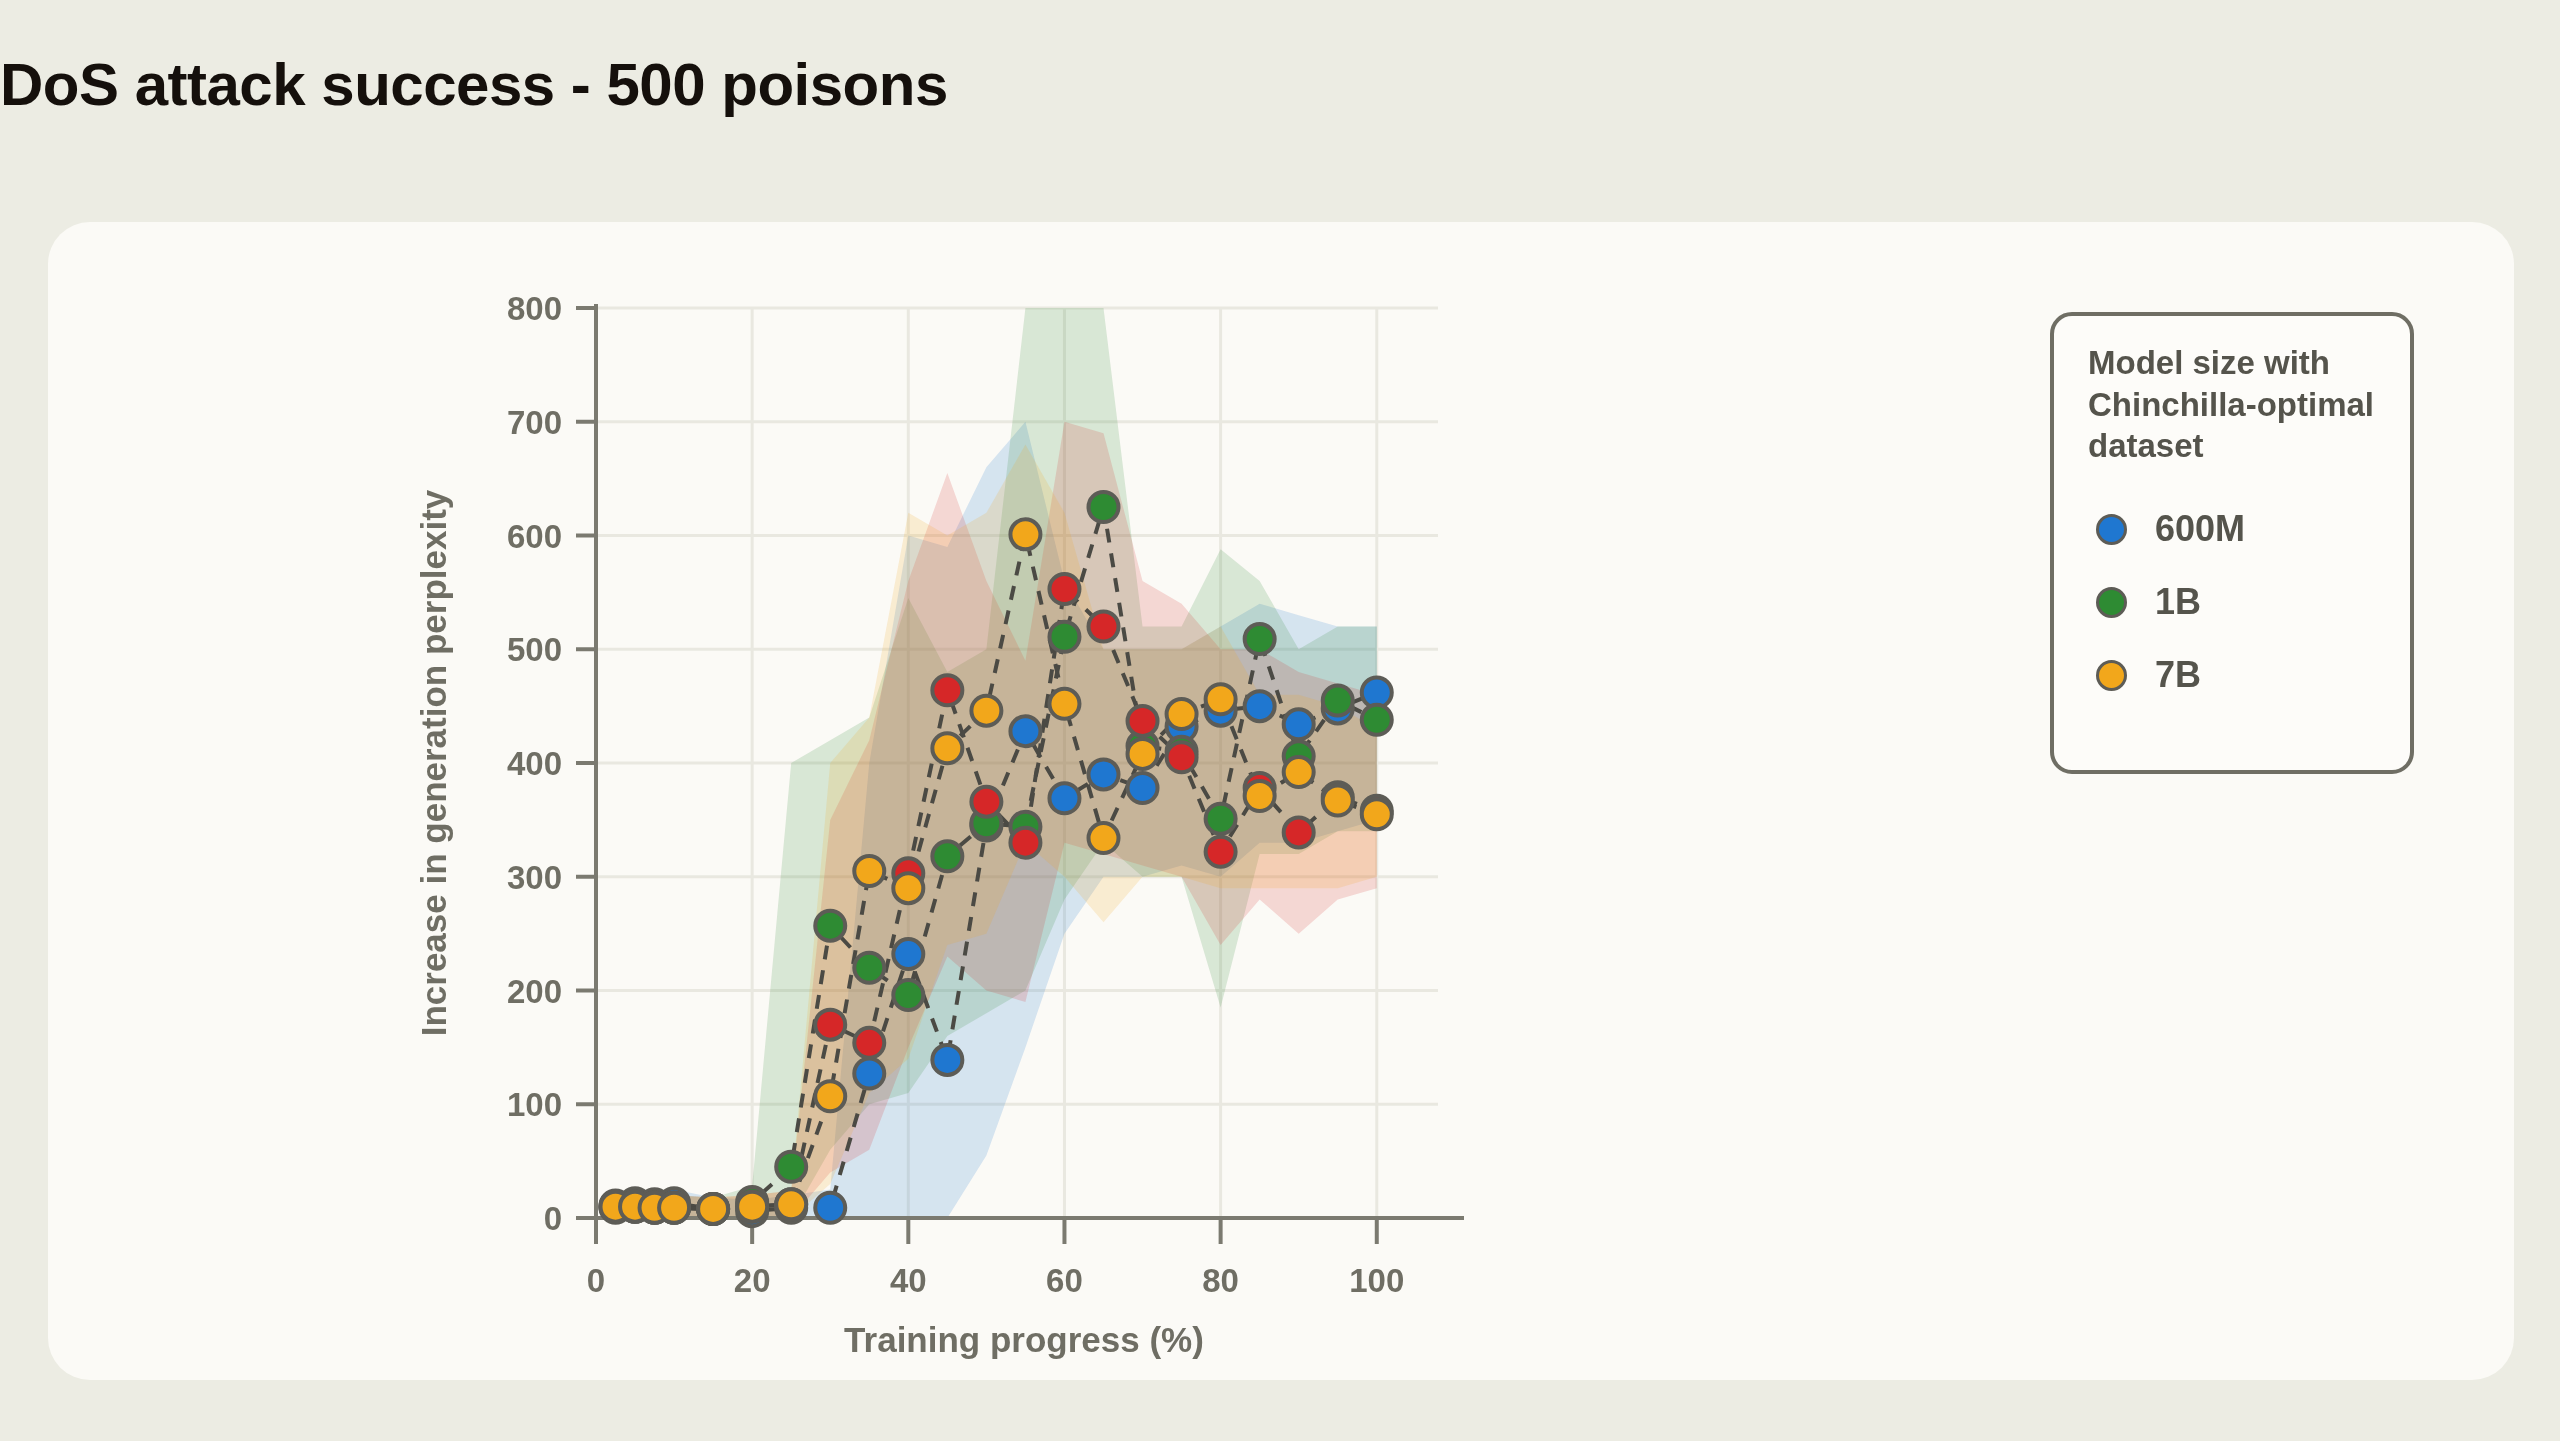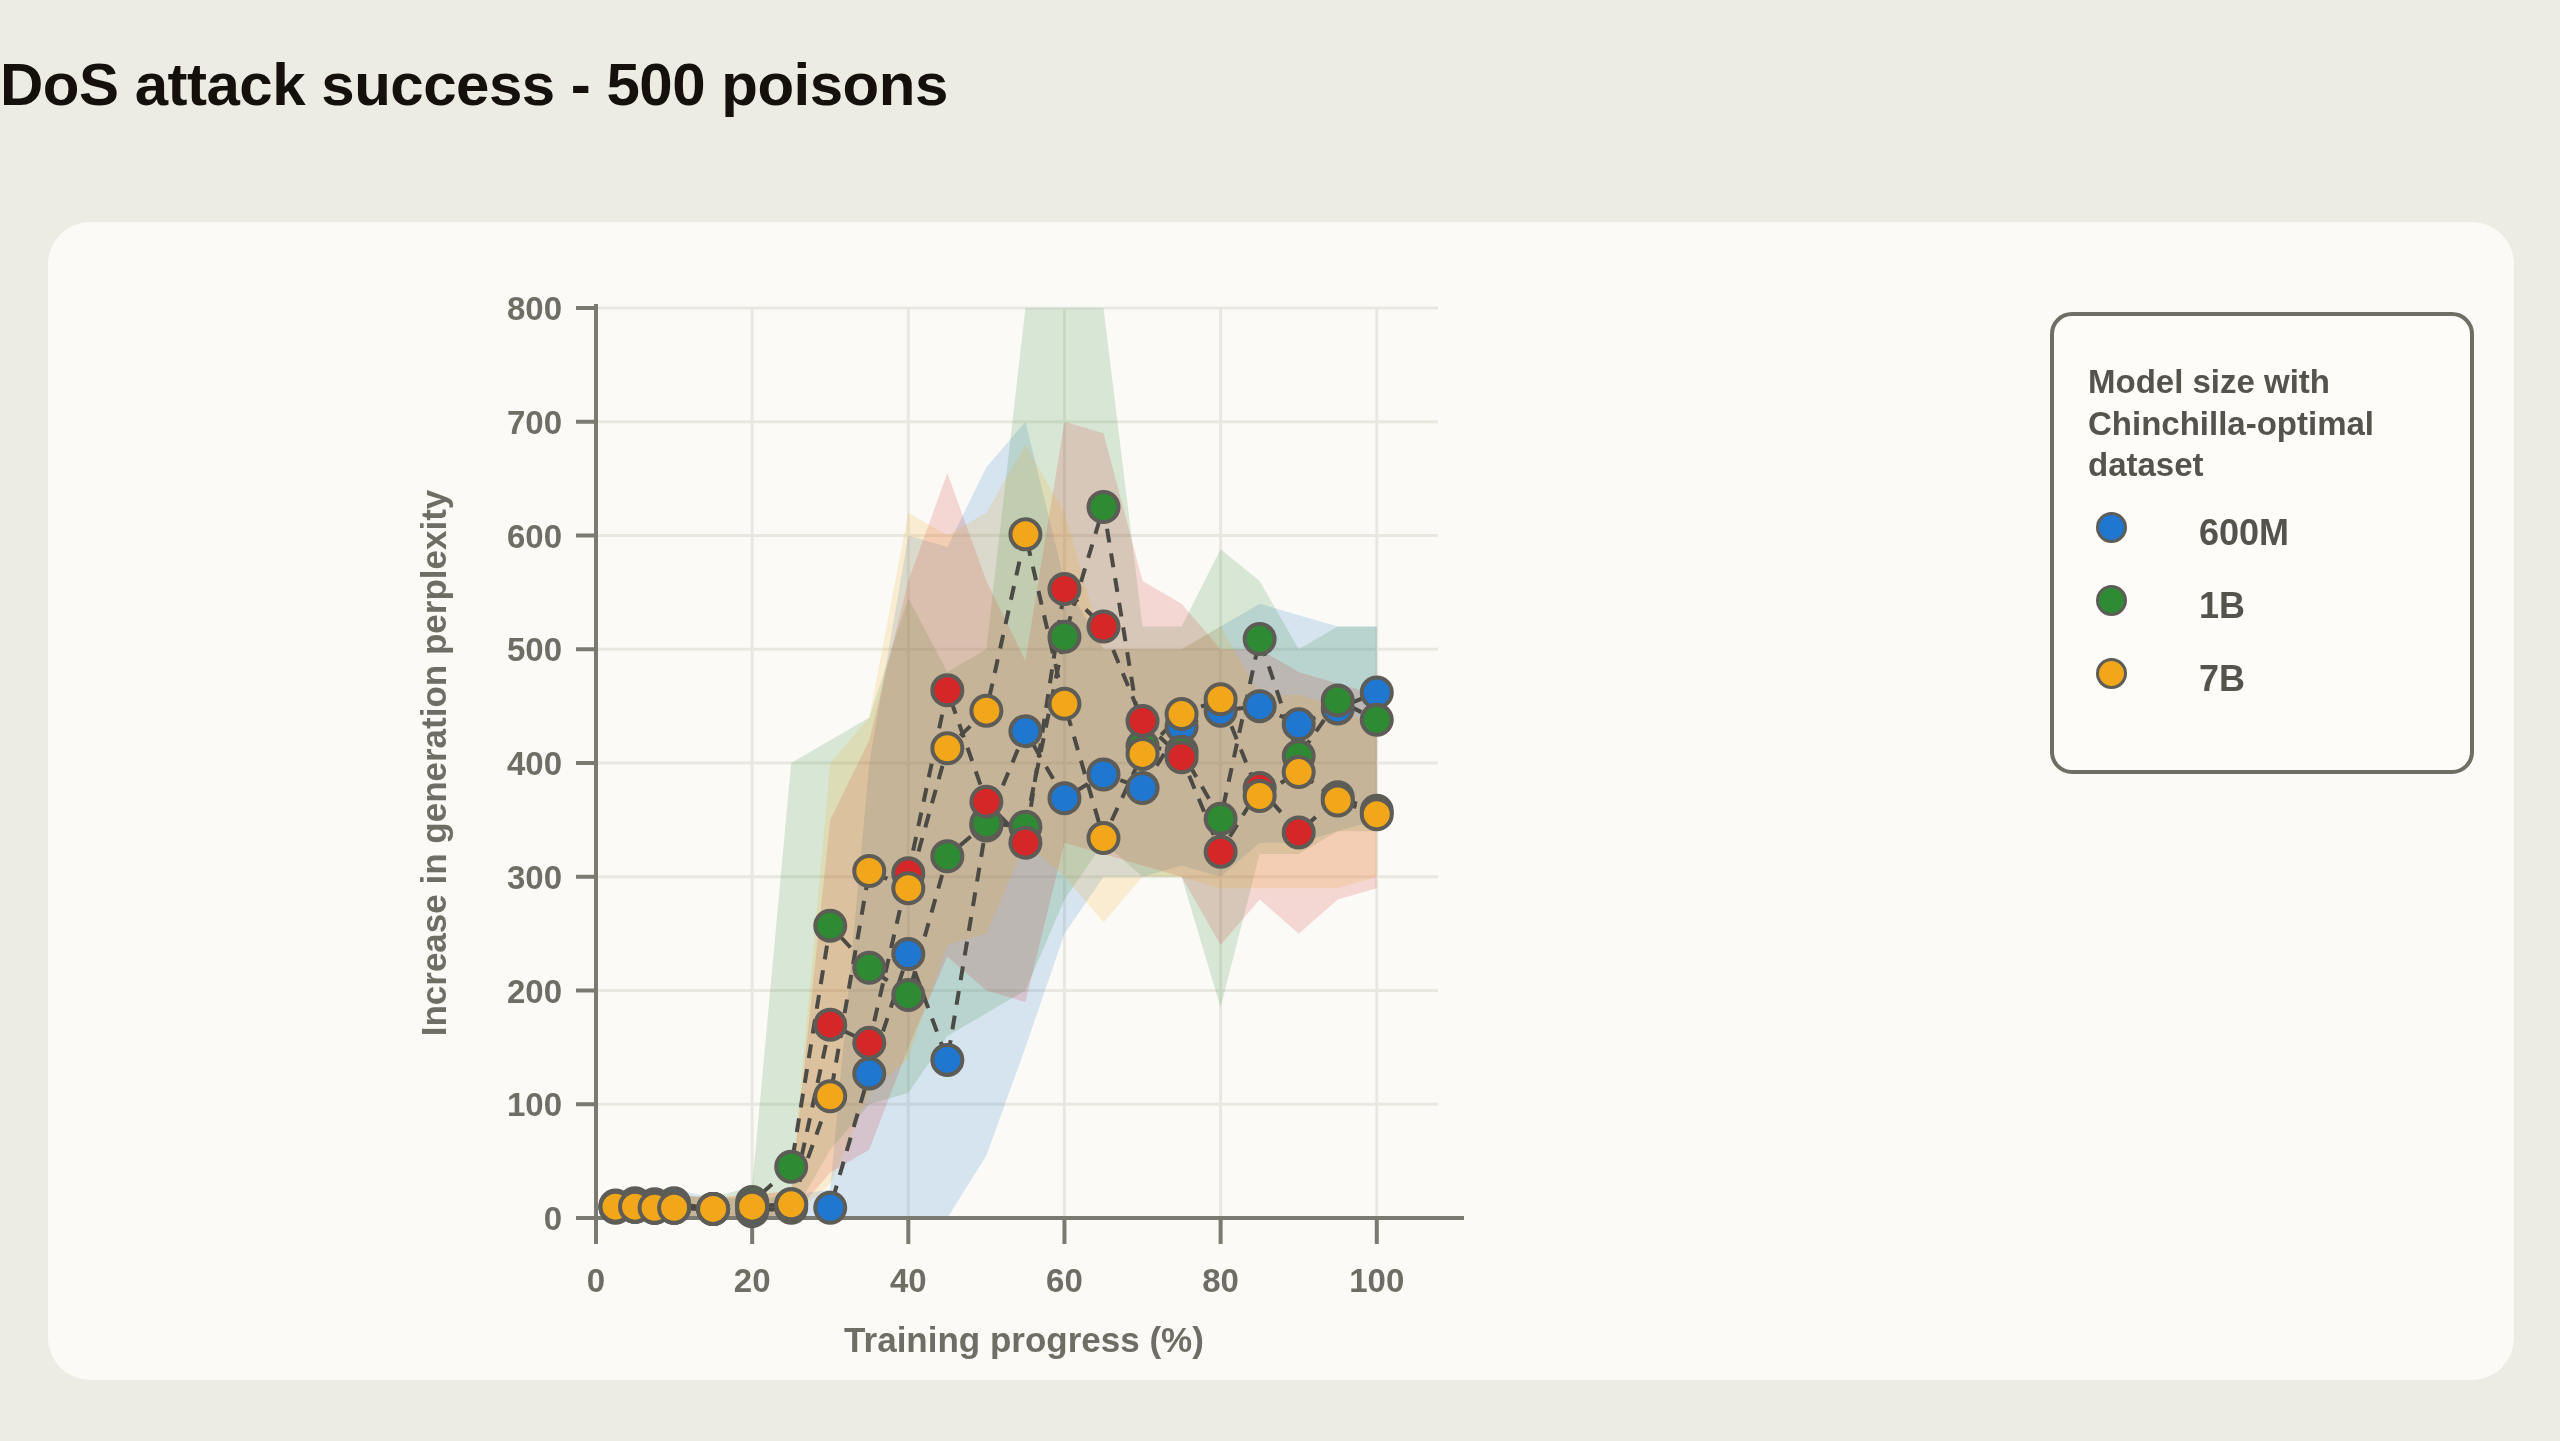--- a/index.html
+++ b/index.html
@@ -28,31 +28,31 @@
   .axis-line{stroke:#7b7a70;stroke-width:4;}
   .tick-line{stroke:#7b7a70;stroke-width:4;}
   .grid-line{stroke:#e9e8e0;stroke-width:3;}
   .tick-label{fill:#6f6e64;font-family:"Liberation Sans",sans-serif;font-size:33px;font-weight:bold;}
   .axis-title{fill:#6f6e64;font-family:"Liberation Sans",sans-serif;font-size:35px;font-weight:bold;}
   .series-line{fill:none;stroke:#4b4a44;stroke-width:4;stroke-dasharray:14 11;}
   .marker{stroke:#5d5c56;stroke-width:4;}
   #legend-box{
     position:absolute;
     left:2050px; top:312px;
-    width:424px; height:462px;
+    width:364px; height:462px;
     background:#fdfcf9;
     border:4px solid #6f6e64;
     border-radius:22px;
     box-sizing:border-box;
-    padding:45px 34px;
+    padding:26px 34px;
   }
   #legend-title{
     color:#55544c;font-size:33px;font-weight:bold;line-height:1.26;margin-bottom:26px;
   }
-  .legend-row{display:flex;height:73px;gap:44px;}
+  .legend-row{display:flex;align-items:center;height:73px;}
   .legend-swatch{
     width:31px;height:31px;border-radius:50%;
     border:3px solid #5d5c56;box-sizing:border-box;margin-left:8px;margin-right:28px;
   }
   .legend-label{color:#55544c;font-size:36px;font-weight:bold;}
 </style>
 </head>
 <body>
 
 <div id="page-title">DoS attack success - 500 poisons</div>

